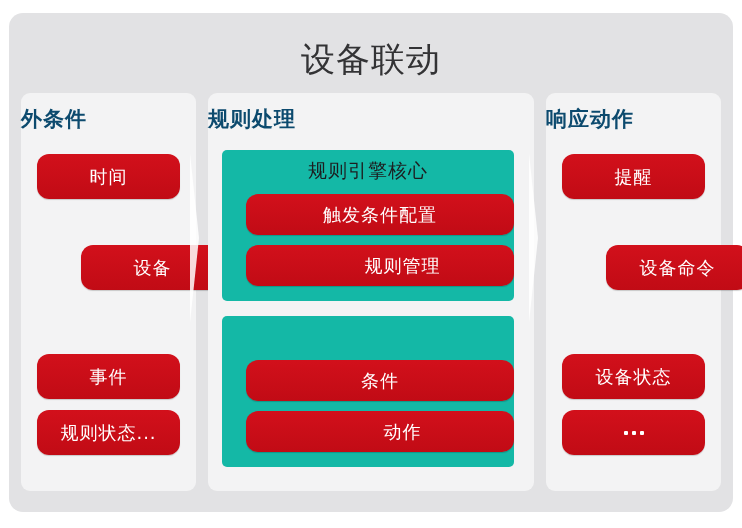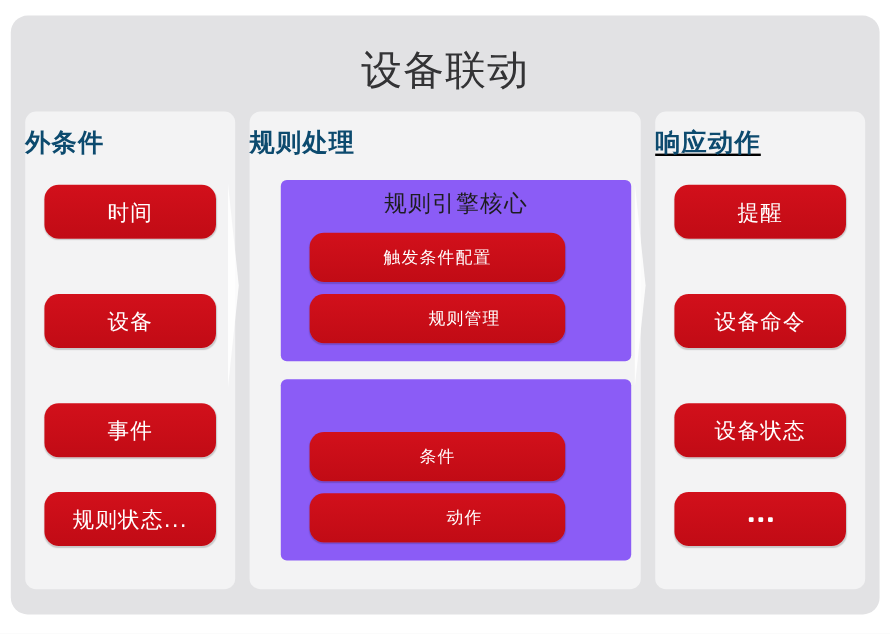--- a/index.html
+++ b/index.html
@@ -41,21 +41,21 @@
   
   .column {
     position: absolute;
     top: 80px;
     background: #f3f3f4;
     border-radius: 9px;
     box-sizing: border-box;
   }
   #column-external   { left: 12px;  width: 175px; height: 398px; }
   #column-rules      { left: 199px; width: 326px; height: 398px; }
-  #column-actions    { left: 537px; width: 175px; height: 398px; text-decoration: underline; }
+  #column-actions    { left: 537px; width: 175px; height: 398px; }
 
   .column-header {
     text-align: left;
     font-size: 21px;
     font-weight: bold;
     color: #0c4a6e;
     padding-top: 16px;
     line-height: 1;
     letter-spacing: 1px;
   }
@@ -75,50 +75,50 @@
     box-sizing: border-box;
   }
 
   
   .side-chip {
     left: 16px;
     width: 143px;
     height: 45px;
   }
   .side-chip.pos0 { top: 61px; }
-  .side-chip.pos1 { top: 152px; }
-  .side-chip.pos2 { top: 243px; }
+  .side-chip.pos1 { top: 152px; margin-left: 44px; }
+  .side-chip.pos2 { top: 261px; }
   .side-chip.pos3 { top: 317px; }
 
   
   .subcard {
     position: absolute;
-    left: 26px;
+    left: 14px;
     width: 292px;
-    background: #8b5cf6;
+    background: #14b8a6;
     border-radius: 5px;
     box-sizing: border-box;
   }
   #subcard-engine  { top: 57px;  height: 151px; }
   #subcard-library { top: 223px; height: 151px; }
 
   .subcard-title {
     text-align: center;
     font-size: 19px;
     color: #1d1d1f;
     padding-top: 11px;
     line-height: 1;
     letter-spacing: 1px;
   }
 
   .mid-chip {
     left: 24px;
-    width: 213px;
+    width: 268px;
     height: 41px;
-    font-size: 14px;
+    font-size: 18px;
   }
   .mid-chip.mpos0 { top: 44px; }
   .mid-chip.mpos1 { top: 95px; padding-left: 45px; }
 
   
   .connector {
     position: absolute;
     top: 120px;
     width: 16px;
     height: 210px;

